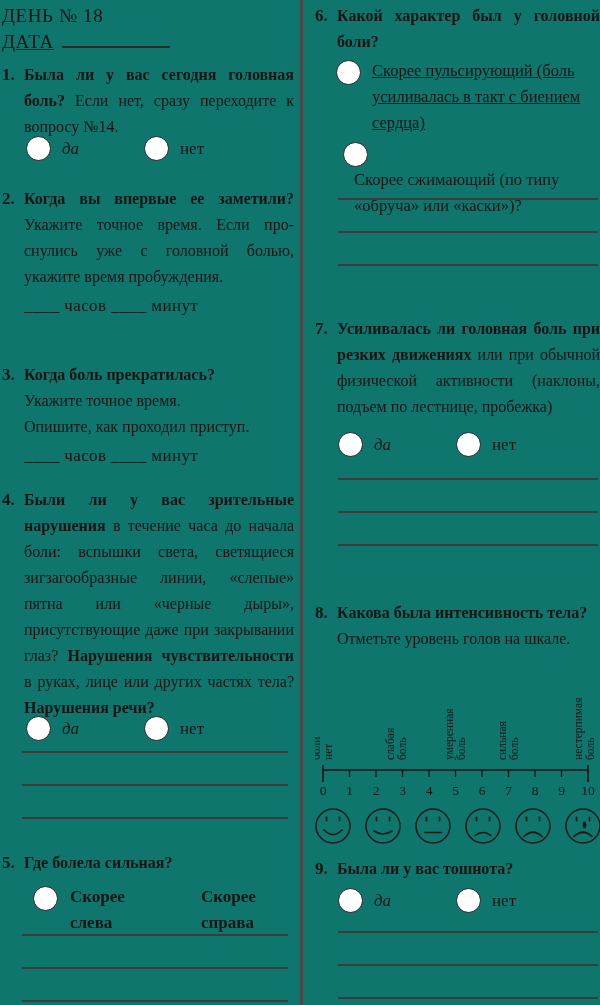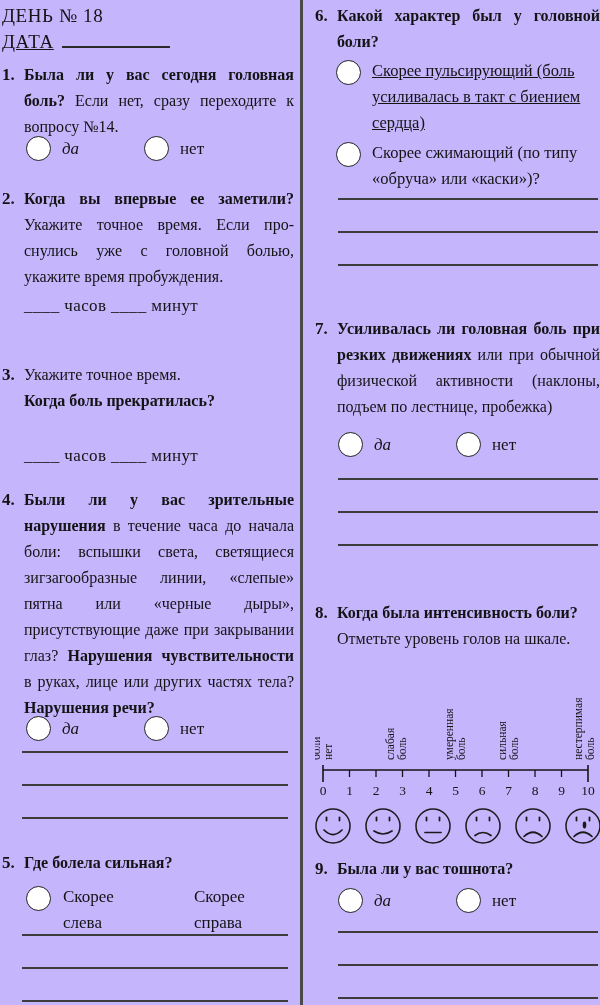--- a/index.html
+++ b/index.html
@@ -1,18 +1,18 @@
 <!DOCTYPE html>
 <html><head>
 <meta charset="utf-8">
 <style>
   * { margin:0; padding:0; box-sizing:border-box; }
   html,body { background:#ffffff; }
   body { width:600px; height:1005px; font-family:"Liberation Serif", serif; color:#141414; }
-  .page { position:relative; width:600px; height:1005px; background:#c4b5fd; overflow:hidden; }
+  .page { position:relative; width:600px; height:1005px; background:#0f766e; overflow:hidden; }
 
   .divider { position:absolute; left:300px; top:0; width:2.5px; height:1005px; background:#4a4a4a; }
 
   .col-left  { position:absolute; left:2px;  top:0; width:292px; height:1005px; }
   .col-right { position:absolute; left:315px; top:0; width:285px; height:1005px; }
 
   .block { position:absolute; left:0; width:100%; }
 
   .hday  { font-size:19px; line-height:26px; letter-spacing:0.6px; }
   .hdate { font-size:19px; line-height:26px; letter-spacing:0.6px;text-decoration:underline; }
@@ -31,21 +31,21 @@
 
   .opt6 { position:absolute; display:flex; align-items:flex-start; }
   .opt6 .radio { margin-top:2px; }
   .opt6 .optlabel { width:224px; line-height:26px; font-size:16.5px; text-align:left; }
 
   .timerow { position:absolute; left:22px; font-size:17px; letter-spacing:0.4px; }
 
   .lines { position:absolute; }
   .wline { height:33px; border-bottom:2px solid #3c3c3c; }
 
-  .q5opts { position:absolute; left:4px; width:100%; height:56px; }
+  .q5opts { position:absolute; left:11px; width:100%; height:56px;font-weight:bold; }
   .q5opts .radio { position:absolute; left:20px; top:2px; }
   .q5lab { position:absolute; top:0; font-size:17px; line-height:26px; }
   .q5lab.l { left:57px; width:74px; }
   .q5lab.r { left:188px; width:84px; }
 </style>
 </head>
 <body>
 
 <div class="page">
   <div class="divider"></div>
@@ -70,22 +70,23 @@
 
     <div class="block q" style="top:186px;">
       <div class="qnum">2.</div>
       <div class="qbody"><b>Когда вы впервые ее заметили?</b> <span>Укажите точное время. Если про­снулись уже с головной болью, укажите время пробуждения.</span></div>
     </div>
     <div class="timerow" style="top:296px;">____ часов ____ минут</div>
 
     <div class="block q" style="top:362px;">
       <div class="qnum">3.</div>
       <div class="qbody">
+        <div class="plainline"><b>Когда боль прекратилась?</b></div>
         <div class="plainline">Укажите точное время.</div>
-        <div class="plainline"><b>Когда боль прекратилась?</b></div>
+        <div class="plainline">Опишите, как проходил приступ.</div>
       </div>
     </div>
     <div class="timerow" style="top:446px;">____ часов ____ минут</div>
 
     <div class="block q" style="top:487px;">
       <div class="qnum">4.</div>
       <div class="qbody"><b>Были ли у вас зрительные нарушения</b> <span>в течение часа до начала боли: вспышки света, светящиеся зигзагообразные линии, «слепые» пятна или «черные дыры», присутствую­щие даже при закрывании глаз?</span> <b>Нарушения чувствительно­сти</b> <span>в руках, лице или других ча­стях тела?</span> <b>Нарушения речи?</b></div>
     </div>
     <div class="optrow" style="top:716px; left:24px;">
       <div class="radio"></div>
@@ -118,21 +119,21 @@
   <div class="col-right">
 
     <div class="block q" style="top:3px;">
       <div class="qnum">6.</div>
       <div class="qbody"><b>Какой характер был у голов­ной боли?</b></div>
     </div>
     <div class="opt6" style="top:58px; left:21px;text-decoration:underline;">
       <div class="radio"></div>
       <div class="optlabel">Скорее пульсирующий (боль усиливалась в такт с биением сердца)</div>
     </div>
-    <div class="opt6" style="top:140px; left:21px;">
+    <div class="opt6" style="top:140px; left:28px;flex-direction:column;">
       <div class="radio"></div>
       <div class="optlabel">Скорее сжимающий (по типу «обруча» или «каски»)?</div>
     </div>
     <div class="lines" style="top:167px; left:23px; width:260px;">
       <div class="wline"></div>
       <div class="wline"></div>
       <div class="wline"></div>
     </div>
 
     <div class="block q" style="top:316px;">
@@ -147,21 +148,21 @@
     </div>
     <div class="lines" style="top:447px; left:23px; width:260px;">
       <div class="wline"></div>
       <div class="wline"></div>
       <div class="wline"></div>
     </div>
 
     <div class="block q" style="top:600px;">
       <div class="qnum">8.</div>
       <div class="qbody">
-        <div class="plainline"><b>Когда была интенсивность боли?</b></div>
+        <div class="plainline"><b>Какова была интенсивность тела?</b></div>
         <div class="plainline">Отметьте уровень голов на шкале.</div>
       </div>
     </div>
     <svg class="block" style="top:668px;" width="285" height="132" viewBox="0 0 285 132">
         <g transform="translate(5.0,92) rotate(-90)" font-size="11.5" font-family="Liberation Serif, serif" fill="#141414">
           <text x="0" y="0">боли</text>
           <text x="0" y="12">нет</text>
         </g>
         <g transform="translate(79.2,92) rotate(-90)" font-size="11.5" font-family="Liberation Serif, serif" fill="#141414">
           <text x="0" y="0">слабая</text>

